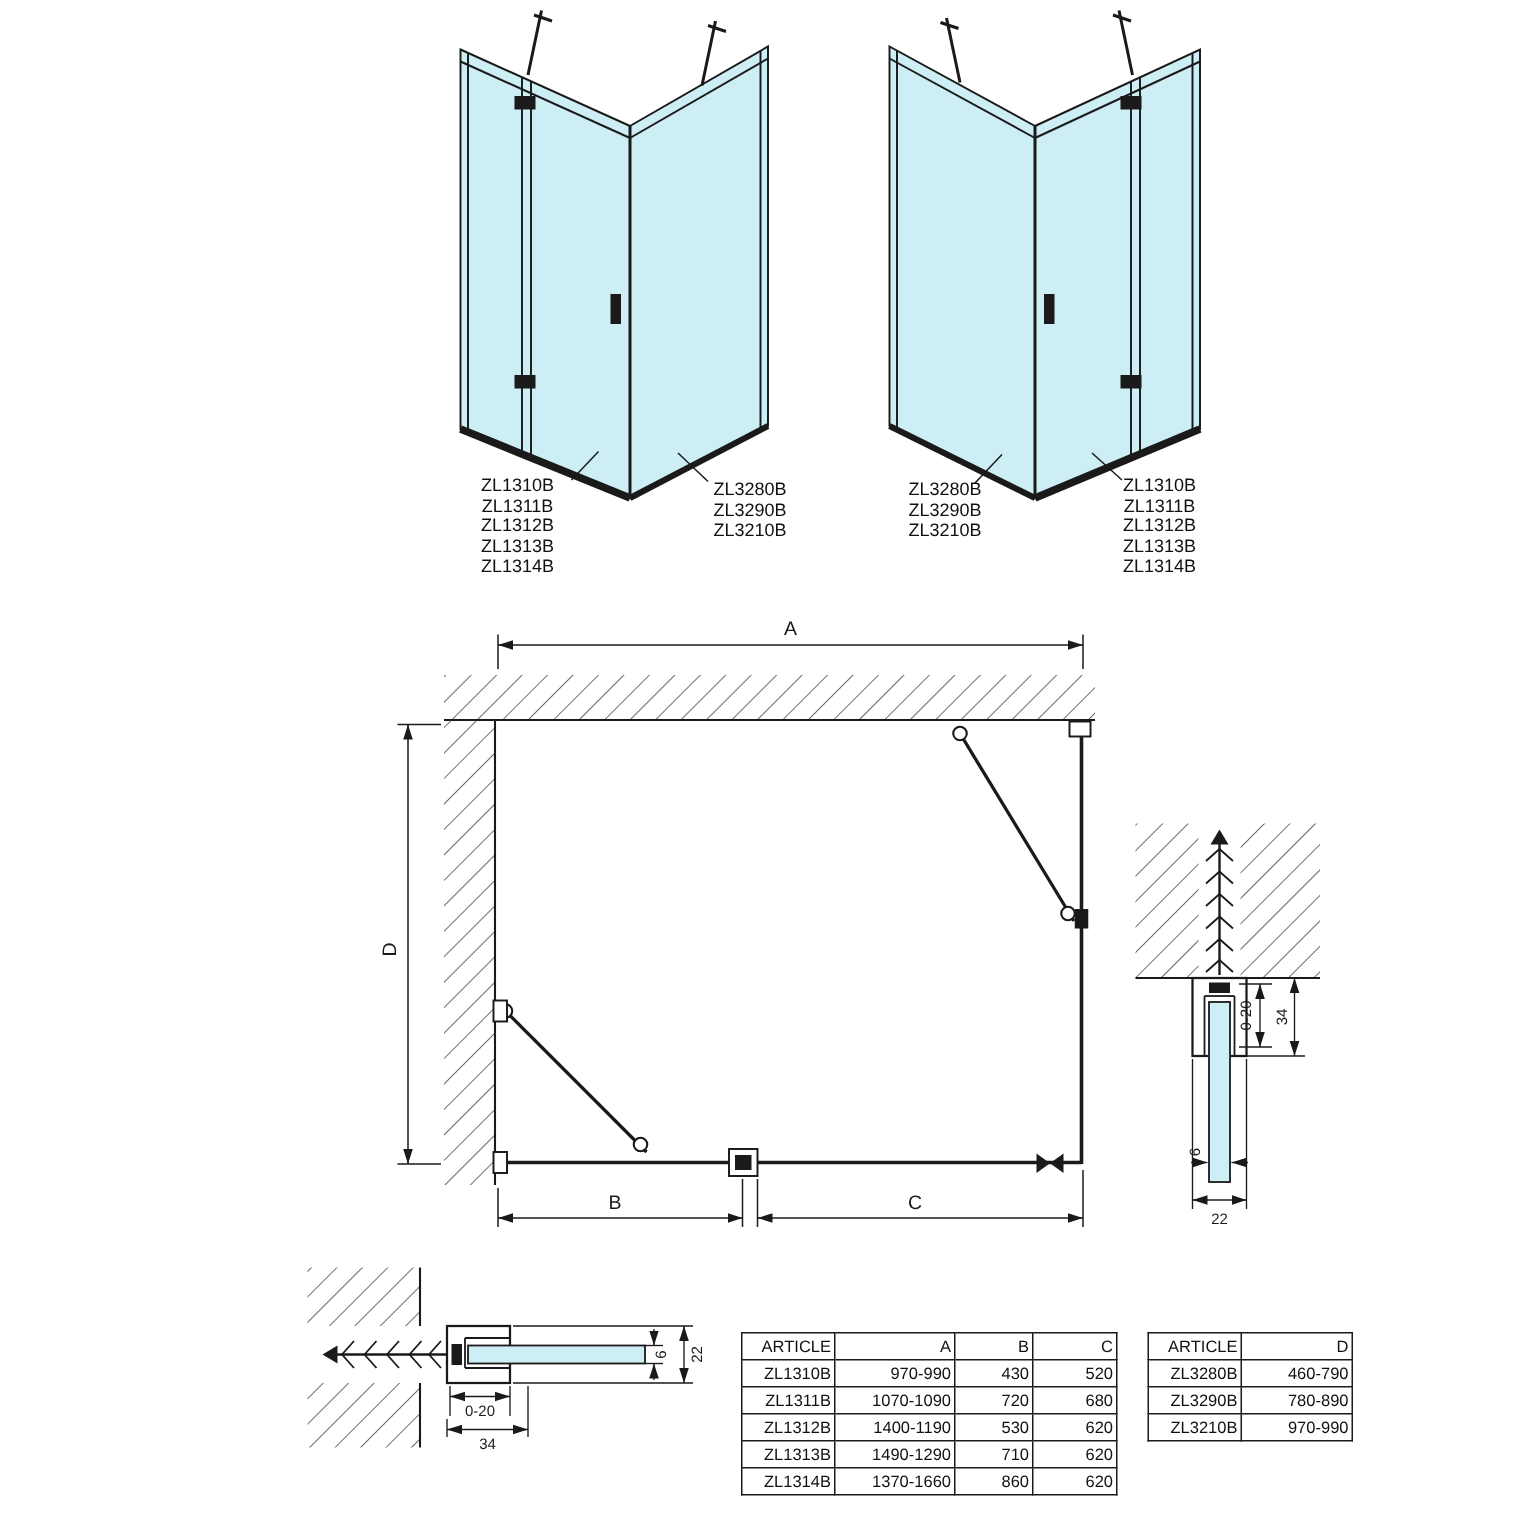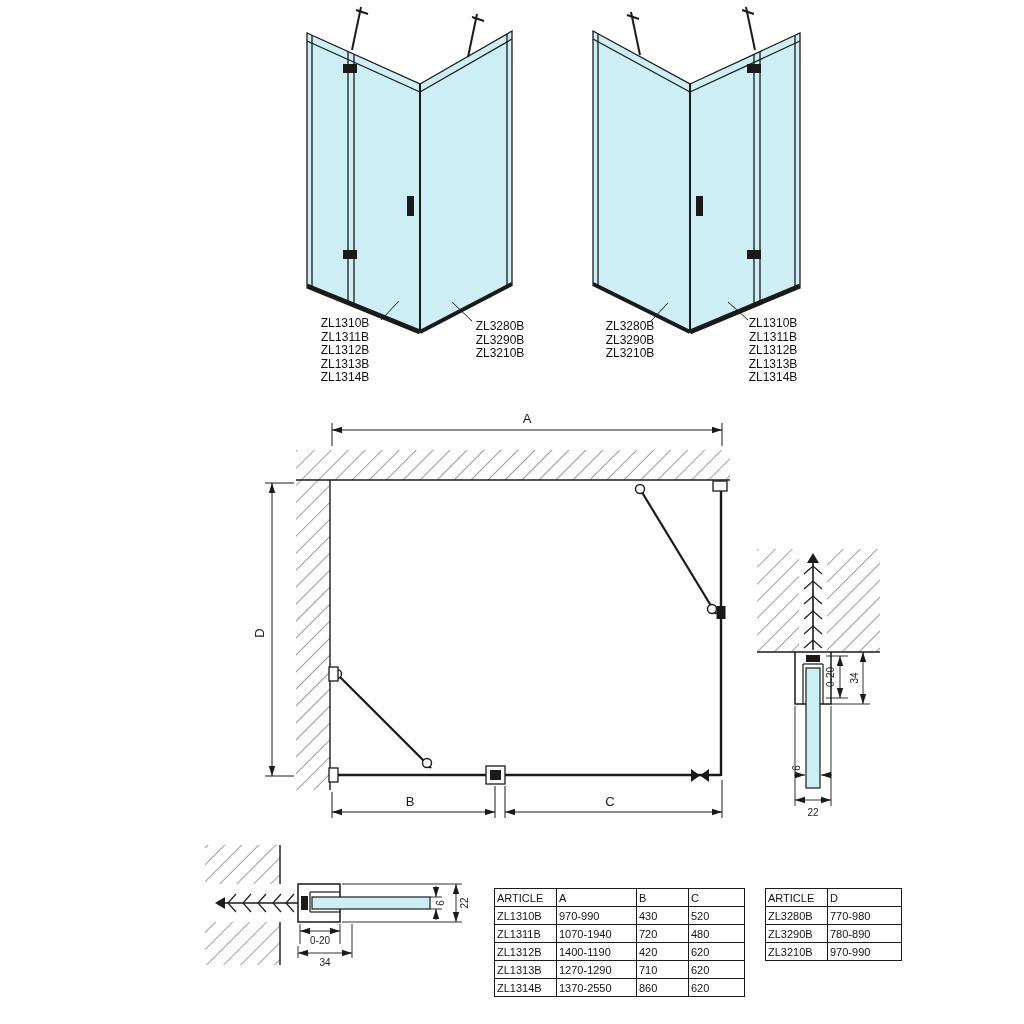--- a/index.html
+++ b/index.html
@@ -1,21 +1,21 @@
 <!DOCTYPE html>
 <html><head>
 <meta charset="utf-8">
 <style>
   html,body{margin:0;padding:0;}
   body{width:1024px;height:1024px;position:relative;background:#ffffff;
        font-family:"Liberation Sans",sans-serif;color:#111;overflow:hidden;}
   #drawing{position:absolute;left:0;top:0;}
   .label-stack{position:absolute;font-size:12px;line-height:13.6px;text-align:center;}
   .spec{position:absolute;border-collapse:collapse;font-size:11px;table-layout:fixed;background:#fff;}
-  .spec th,.spec td{border:1px solid #1a1a1a;text-align:left;height:17px;padding:0 2px;
+  .spec th,.spec td{border:1px solid #1a1a1a;text-align:right;height:17px;padding:0 2px;
        font-weight:normal;overflow:hidden;white-space:nowrap;}
   svg text{font-family:"Liberation Sans",sans-serif;}
 </style>
 </head>
 <body>
 
 <svg id="drawing" width="1024" height="1024" viewBox="0 0 1024 1024">
   <defs>
     <pattern id="hatch" patternUnits="userSpaceOnUse" width="12" height="12" patternTransform="rotate(45)">
       <line x1="0" y1="0" x2="0" y2="12" stroke="#3a3a3a" stroke-width="1"></line>
@@ -249,60 +249,60 @@
   </thead>
   <tbody>
     <tr>
       <td>ZL1310B</td>
       <td>970-990</td>
       <td>430</td>
       <td>520</td>
     </tr>
     <tr>
       <td>ZL1311B</td>
-      <td>1070-1940</td>
+      <td>1070-1090</td>
       <td>720</td>
-      <td>480</td>
+      <td>680</td>
     </tr>
     <tr>
       <td>ZL1312B</td>
       <td>1400-1190</td>
-      <td>420</td>
+      <td>530</td>
       <td>620</td>
     </tr>
     <tr>
       <td>ZL1313B</td>
-      <td>1270-1290</td>
+      <td>1490-1290</td>
       <td>710</td>
       <td>620</td>
     </tr>
     <tr>
       <td>ZL1314B</td>
-      <td>1370-2550</td>
+      <td>1370-1660</td>
       <td>860</td>
       <td>620</td>
     </tr>
   </tbody>
 </table>
 
 <table class="spec" style="left:765px;top:888px;width:136px;">
   <colgroup>
       <col style="width:62px">
       <col style="width:74px">
     </colgroup>
   <thead>
     <tr>
       <th>ARTICLE</th>
       <th>D</th>
     </tr>
   </thead>
   <tbody>
     <tr>
       <td>ZL3280B</td>
-      <td>770-980</td>
+      <td>460-790</td>
     </tr>
     <tr>
       <td>ZL3290B</td>
       <td>780-890</td>
     </tr>
     <tr>
       <td>ZL3210B</td>
       <td>970-990</td>
     </tr>
   </tbody>

